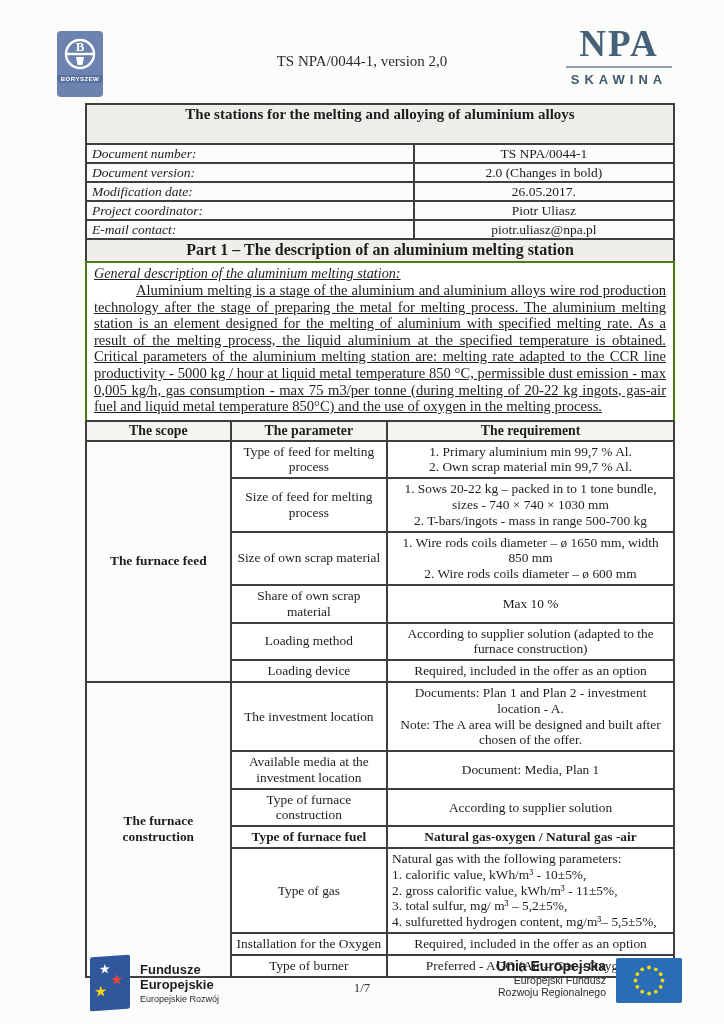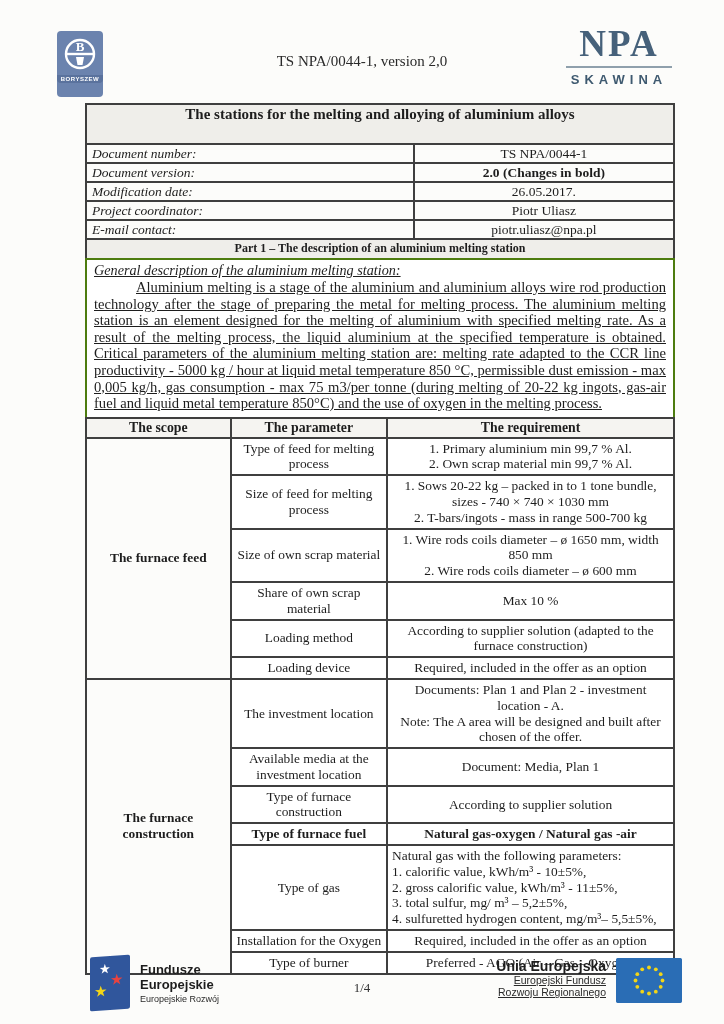--- a/index.html
+++ b/index.html
@@ -22,26 +22,26 @@
              background:#5a729d;width:100%;text-align:center;letter-spacing:.5px;padding:1px 0;border-radius:0 0 4px 4px;margin-top:2px;}
   
   .npa{position:absolute;right:50px;top:0;width:110px;text-align:center;color:#46617a;}
   .npa .npa-word{font-size:37px;font-weight:bold;letter-spacing:2px;line-height:38px;font-family:"Liberation Serif",serif;}
   .npa .rule{height:2px;background:#8fa0ac;margin:3px 2px 4px 2px;}
   .npa .skawina{font-family:"Liberation Sans",sans-serif;font-size:13px;font-weight:bold;letter-spacing:5px;color:#3f5a70;}
   
   .doc-block{position:absolute;left:85px;top:103px;width:590px;}
   .bar{border:2px solid #3f3f3f;text-align:center;font-weight:bold;background:#efeeea;}
   .title-bar{font-size:15px;padding:1px 0 20px;}
-  .part1-bar{font-size:12px;padding:1px 0 2px;margin-top:-2px;}
+  .part1-bar{font-size:16px;padding:1px 0 2px;margin-top:-2px;}
   table.meta{width:100%;border-collapse:collapse;margin-top:-2px;table-layout:fixed;}
   table.meta td{border:2px solid #3f3f3f;font-size:13.5px;padding:0 5px;height:17px;line-height:16px;}
   table.meta td.lab{width:53.7%;font-style:italic;}
   table.meta td.val{text-align:center;}
-  table.meta tr.boldrow td.val{font-weight:bold;}
+  table.meta tr.boldrow td.val{font-weight:normal;}
   .desc{border:2px solid #4d7c0f;margin-top:-2px;padding:2px 7px 5px 7px;background:#fff;text-decoration:underline;}
   .desc .dhead{font-style:italic;font-size:14.2px;line-height:17px;}
   .desc .dbody{font-size:14.6px;line-height:16.6px;text-align:justify;text-indent:42px;}
   table.spec{width:100%;border-collapse:collapse;margin-top:-2px;table-layout:fixed;background:#fff;}
   table.spec th, table.spec td{border:2px solid #3f3f3f;font-size:13.4px;line-height:15.8px;padding:2px 4px;text-align:center;vertical-align:middle;}
   table.spec th{font-weight:bold;font-size:13.8px;background:#f5f4f1;padding:1px 4px;}
   table.spec col.c1{width:24.6%;} table.spec col.c2{width:26.6%;} table.spec col.c3{width:48.8%;}
   table.spec td.scope{font-weight:bold;background:#fcfcfa;}
   table.spec td.req{white-space:pre-line;}
   table.spec td.left{text-align:left;}
@@ -55,21 +55,21 @@
   .fe-flag .st{position:absolute;font-size:13px;line-height:13px;}
   .fe-flag .st.w{color:#ffffff;left:9px;top:6px;}
   .fe-flag .st.y{color:#f3d516;left:4px;top:28px;font-size:15px;}
   .fe-flag .st.r{color:#e8433f;left:20px;top:17px;font-size:15px;}
   .fe-text{margin-left:10px;color:#1d1d1d;}
   .fe-text .l1{font-size:13px;font-weight:bold;line-height:15px;}
   .fe-text .l3{font-size:9px;margin-top:2px;color:#2a2a2a;}
   .ue{position:absolute;right:42px;top:6px;display:flex;align-items:flex-start;}
   .ue-text{text-align:right;margin-right:10px;color:#1d1d1d;}
   .ue-text .l1{font-size:14px;font-weight:bold;line-height:16px;}
-  .ue-text .l2{font-size:10.5px;line-height:12px;color:#2a2a2a;text-decoration:underline;}
+  .ue-text .l2{font-size:10.5px;line-height:12px;color:#2a2a2a;}
   .ue-flag{width:66px;height:45px;background:#2a6db5;border-radius:2px;}
 </style>
 </head>
 <body>
 
 <div class="page">
 
   <div class="header">
     <div class="bory">
       <svg width="34" height="38" viewBox="0 0 34 38">
@@ -210,21 +210,21 @@
         <span class="st w">★</span>
         <span class="st r">★</span>
         <span class="st y">★</span>
       </div>
       <div class="fe-text">
         <div class="l1">Fundusze</div>
         <div class="l1">Europejskie</div>
         <div class="l3">Europejskie Rozwój</div>
       </div>
     </div>
-    <div class="page-num">1/4</div>
+    <div class="page-num">1/7</div>
     <div class="ue">
       <div class="ue-text">
         <div class="l1">Unia Europejska</div>
         <div class="l2">Europejski Fundusz</div>
         <div class="l2">Rozwoju Regionalnego</div>
       </div>
       <svg class="ue-flag" width="66" height="45" viewBox="0 0 66 45">
         <rect x="0" y="0" width="66" height="45" fill="#2a6db5" rx="2"></rect>
         <g fill="#f3d516">
           <circle cx="33" cy="9.5" r="1.9"></circle>

